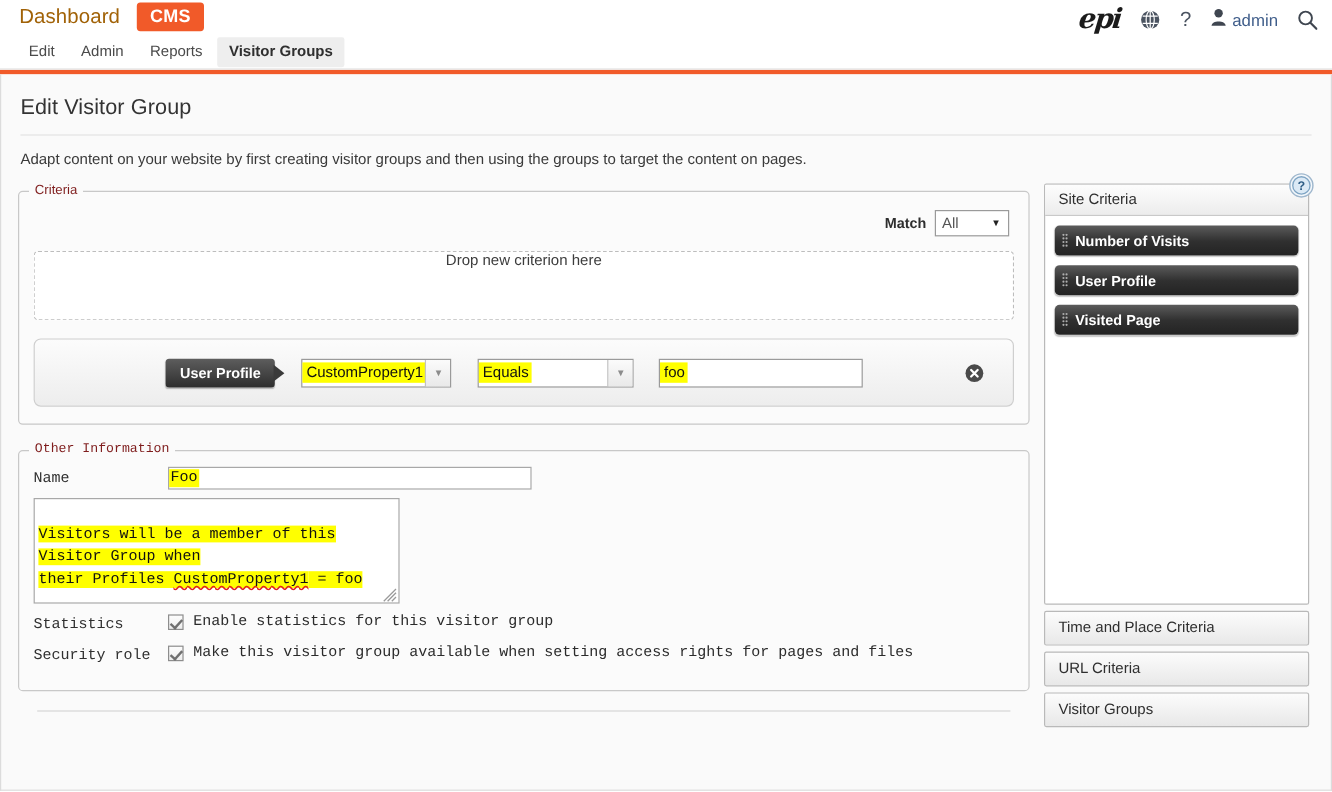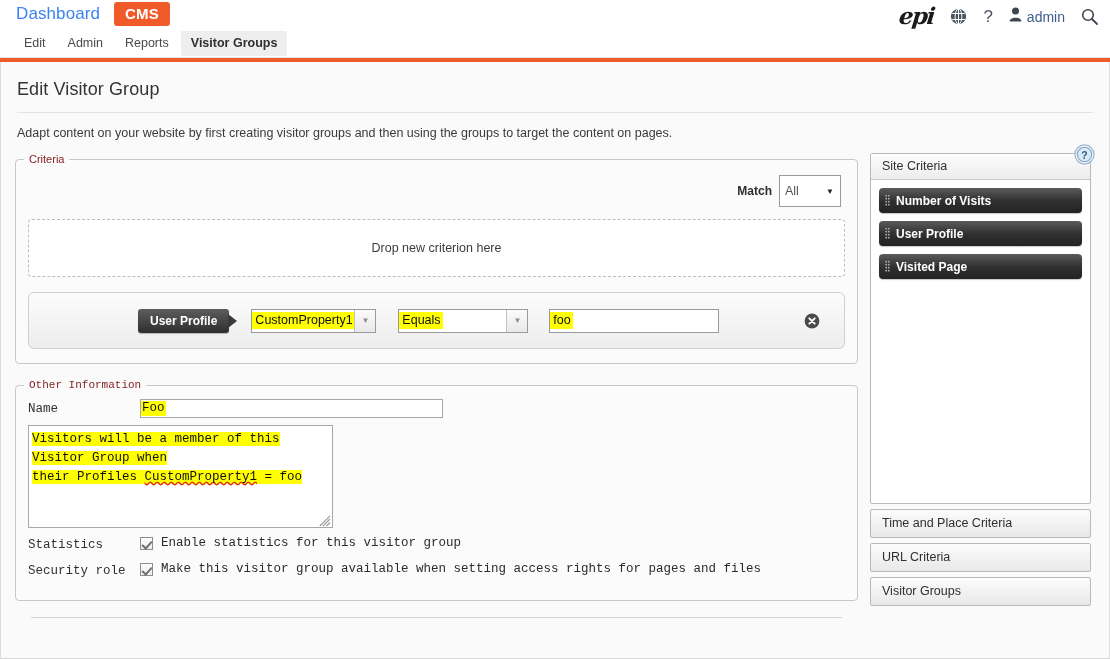--- a/index.html
+++ b/index.html
@@ -16,21 +16,21 @@
     position: relative;
     height: 58px;
     background: #ffffff;
     border-bottom: 1px solid #e2e2e2;
   }
   .gnav-left {
     position: absolute; left: 14px; top: 2px;
     display: flex; align-items: center; gap: 12px;
   }
   .gnav-dashboard {
-    font-size: 17px; color: #3b82f6; letter-spacing: 0.1px;
+    font-size: 17px; color: #a16207; letter-spacing: 0.1px;
     padding: 2px 2px;
   }
   .gnav-cms {
     background: #f15a29; color: #ffffff;
     font-size: 15px; font-weight: bold;
     padding: 3px 11px 4px 11px;
     border-radius: 3px;
     letter-spacing: 0.2px;
   }
   .subnav {
@@ -115,40 +115,40 @@
   }
 
   .criteria-body { padding: 10px 12px 14px 12px; }
 
   .match-row {
     display: flex; align-items: center; justify-content: flex-end;
     gap: 7px; padding-right: 4px; margin-bottom: 12px;
   }
   .match-label { font-size: 12px; font-weight: bold; color: #2e2e2e; }
   .match-select {
-    width: 62px; height: 32px;
+    width: 62px; height: 22px;
     border: 1px solid #9a9a9a;
     background: #ffffff;
     display: flex; align-items: center;
     font-size: 12.5px; color: #555555;
     padding-left: 5px;
     position: relative;
   }
   .match-select .caret {
     position: absolute; right: 6px; top: 50%;
     transform: translateY(-50%);
     font-size: 8px; color: #222;
   }
 
   .dropzone {
     height: 58px;
     border: 1px dashed #bdbdbd;
     border-radius: 4px;
     background: #ffffff;
-    display: flex; align-items: center; justify-content: center;
+    display: flex; align-items: flex-start; justify-content: center;
     font-size: 12.5px; color: #3c3c3c;
     margin-bottom: 15px;
   }
 
   .criterion-row {
     position: relative;
     height: 57px;
     border: 1px solid #cfcfcf;
     border-radius: 6px;
     background: linear-gradient(to bottom, #fcfcfc 0%, #ededed 100%);
@@ -238,24 +238,24 @@
     display: flex; align-items: center;
   }
   .name-input .val {
     font-size: 12.5px; color: #111111;
     background: #ffff00;
     padding: 0 1px;
     line-height: 1.25;
   }
   .notes-area {
     position: relative;
-    width: 305px; height: 103px;
+    width: 305px; height: 88px;
     border: 1px solid #a8a8a8;
     background: #ffffff;
-    padding: 3px 2px 0 3px;
+    padding: 19px 2px 0 3px;
     overflow: hidden;
   }
   .notes-text {
     font-size: 12.5px; color: #111111;
     line-height: 17px;
   }
   .notes-text .hl {
     background: #ffff00;
     box-decoration-break: clone;
     -webkit-box-decoration-break: clone;

